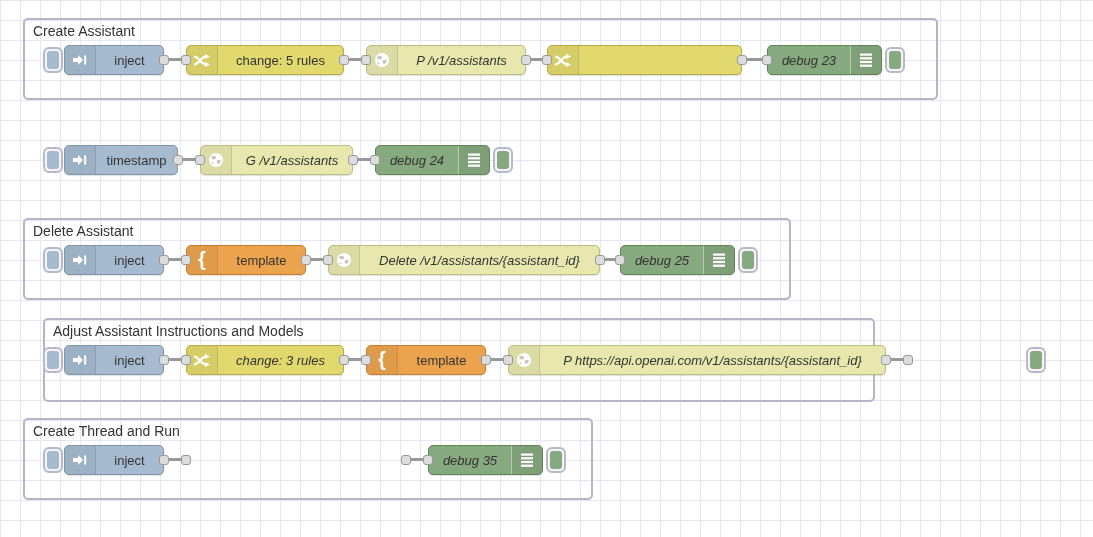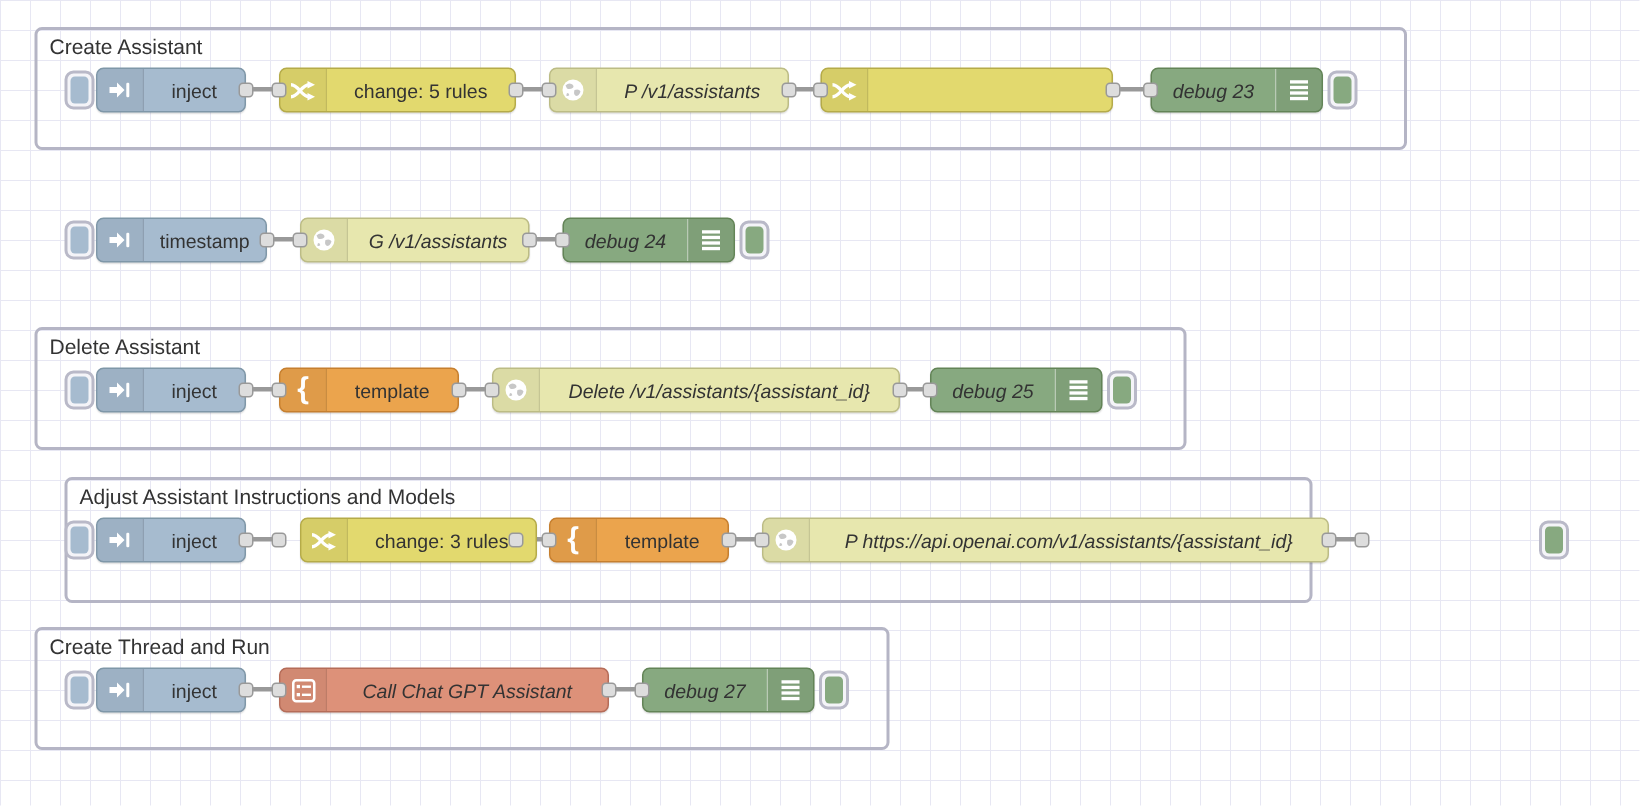--- a/index.html
+++ b/index.html
@@ -242,21 +242,21 @@
           <path d="M1 6h5V3l5 5-5 5v-3H1z" fill="#fff"></path>
           <rect x="12.2" y="3.2" width="2" height="9.6" rx="0.8" fill="#fff"></rect>
         </svg>
       </div>
       <div class="label">inject</div>
     </div>
     <div class="port" style="left: 159px; top: 355px; background: rgb(221, 221, 221); border-color: rgb(153, 153, 153);"></div>
     <div class="node-button" style="left: 43px; top: 347px;">
       <div class="node-button-inner" style="background: rgb(166, 187, 207);"></div>
     </div>
-    <div class="node" style="left: 200px; top: 345px; width: 158px; background: rgb(226, 217, 110); border-color: rgb(181, 171, 73);">
+    <div class="node" style="left: 186px; top: 345px; width: 158px; background: rgb(226, 217, 110); border-color: rgb(181, 171, 73); font-style: italic;">
       <div class="icon left">
         <svg width="18" height="15" viewBox="0 0 18 15">
           <path d="M1 3.5 C6 3.5 8 11.5 13 11.5" stroke="#fff" stroke-width="2.2" fill="none"></path>
           <path d="M1 11.5 C6 11.5 8 3.5 13 3.5" stroke="#fff" stroke-width="2.2" fill="none"></path>
           <path d="M12 1 L17 3.5 L12 6 Z" fill="#fff"></path>
           <path d="M12 9 L17 11.5 L12 14 Z" fill="#fff"></path>
         </svg>
       </div>
       <div class="label">change: 3 rules</div>
     </div>
@@ -298,36 +298,24 @@
           <path d="M1 6h5V3l5 5-5 5v-3H1z" fill="#fff"></path>
           <rect x="12.2" y="3.2" width="2" height="9.6" rx="0.8" fill="#fff"></rect>
         </svg>
       </div>
       <div class="label">inject</div>
     </div>
     <div class="port" style="left: 159px; top: 455px; background: rgb(221, 221, 221); border-color: rgb(153, 153, 153);"></div>
     <div class="node-button" style="left: 43px; top: 447px;">
       <div class="node-button-inner" style="background: rgb(166, 187, 207);"></div>
     </div>
-    <div class="node" style="left: 186px; top: 445px; width: 220px; background: rgb(221, 145, 121); border-color: rgb(181, 108, 88);">
-      <div class="icon left">
-        <svg width="17" height="17" viewBox="0 0 17 17">
-          <rect x="1.5" y="1.5" width="14" height="14" rx="2" fill="none" stroke="#fff" stroke-width="1.7"></rect>
-          <rect x="3.8" y="4.6" width="2.2" height="2.2" fill="#fff"></rect>
-          <rect x="3.8" y="10" width="2.2" height="2.2" fill="#fff"></rect>
-          <rect x="7.3" y="5" width="6" height="1.6" fill="#fff"></rect>
-          <rect x="7.3" y="10.4" width="6" height="1.6" fill="#fff"></rect>
-        </svg>
-      </div>
-      <div class="label italic">Call Chat GPT Assistant</div>
-    </div>
     <div class="port" style="left: 181px; top: 455px; background: rgb(221, 221, 221); border-color: rgb(153, 153, 153);"></div>
     <div class="port" style="left: 401px; top: 455px; background: rgb(221, 221, 221); border-color: rgb(153, 153, 153);"></div>
     <div class="node" style="left: 428px; top: 445px; width: 115px; background: rgb(135, 169, 128); border-color: rgb(99, 132, 87);">
-      <div class="label italic">debug 27</div>
+      <div class="label italic">debug 35</div>
       <div class="icon right">
         <svg width="14" height="16" viewBox="0 0 14 16">
           <rect x="1" y="1.5" width="12" height="2.2" fill="#fff"></rect>
           <rect x="1" y="5.2" width="12" height="2.2" fill="#fff"></rect>
           <rect x="1" y="8.9" width="12" height="2.2" fill="#fff"></rect>
           <rect x="1" y="12.6" width="12" height="2.2" fill="#fff"></rect>
         </svg>
       </div>
     </div>
     <div class="port" style="left: 423px; top: 455px; background: rgb(221, 221, 221); border-color: rgb(153, 153, 153);"></div>

